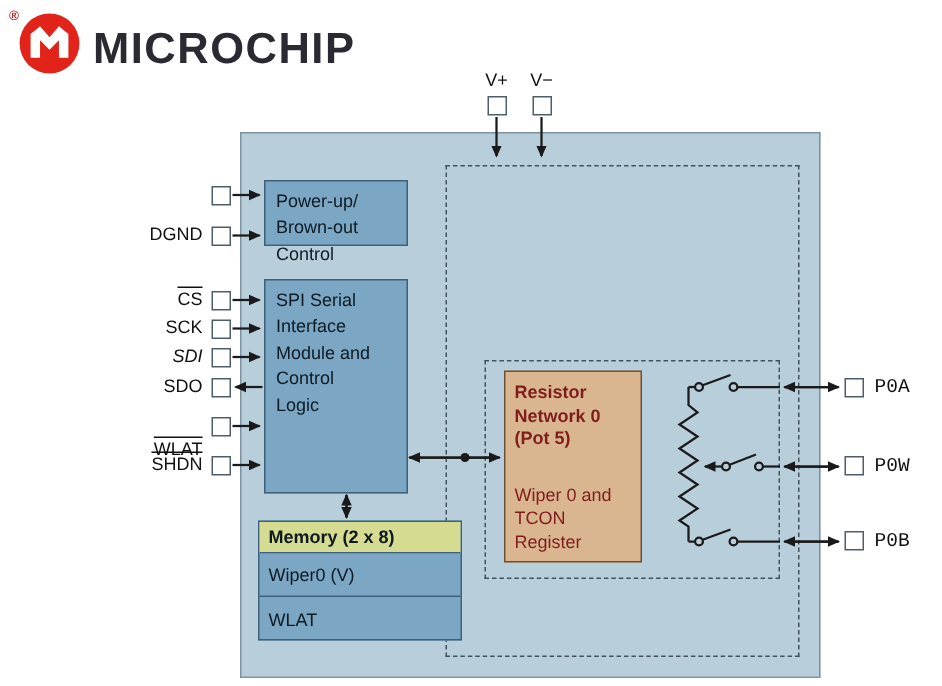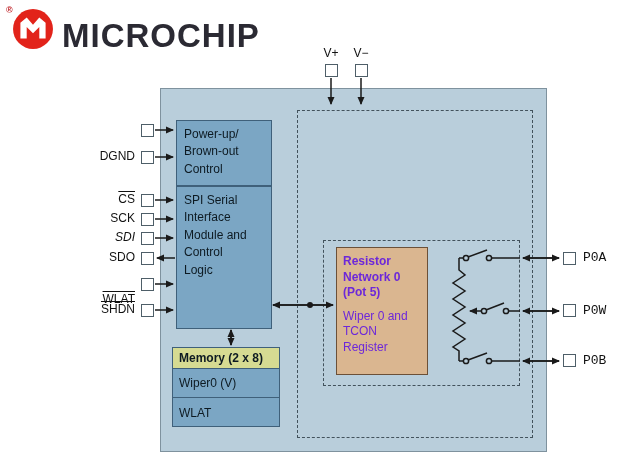--- a/index.html
+++ b/index.html
@@ -3,47 +3,47 @@
 <meta charset="utf-8">
 <style>
   html,body{margin:0;padding:0;background:#fff;}
   #stage{position:relative;width:628px;height:457px;background:#ffffff;overflow:hidden;
          font-family:"Liberation Sans",sans-serif;color:#111;}
   .abs{position:absolute;}
 
   
   #logo-reg{left:6px;top:5px;font-size:9px;color:#c1272d;font-weight:bold;}
   #logo-mark{left:12px;top:8px;width:42px;height:42px;}
-  #logo-text{left:62px;top:17px;font-size:33px;font-weight:bold;letter-spacing:1px;color:#2b2a33;}
+  #logo-text{left:62px;top:17px;font-size:29px;font-weight:bold;letter-spacing:1px;color:#2b2a33;}
 
   
   #outer-box{left:160px;top:88px;width:387px;height:364px;background:#b9cedb;
              border:1.5px solid #7f929e;box-sizing:border-box;}
   .dashed{border:1.5px dashed #42525c;box-sizing:border-box;background:transparent;}
   #dashed-outer{left:297px;top:110px;width:236px;height:328px;}
   #dashed-inner{left:323px;top:240px;width:197px;height:146px;}
 
   
   .block{background:#7ba6c4;border:1.5px solid #3f607a;box-sizing:border-box;
          font-size:12px;line-height:1.45;color:#0d1a22;padding:5px 7px;}
-  #power-block{left:176px;top:120px;width:96px;height:66px;}
+  #power-block{left:176px;top:120px;width:96px;height:44px;}
   #spi-block{left:176px;top:186px;width:96px;height:143px;}
 
-  #memory-block{left:172px;top:347px;width:108px;height:80px;border:1.5px solid #3f607a;
+  #memory-block{left:172px;top:347px;width:136px;height:80px;border:1.5px solid #3f607a;
                 box-sizing:border-box;background:#7ba6c4;font-size:12px;color:#0d1a22;}
   #memory-header{height:21px;background:#d6db92;border-bottom:1.5px solid #3f607a;
                  box-sizing:border-box;font-weight:bold;display:flex;align-items:center;padding-left:6px;}
   .memory-row{height:29px;display:flex;align-items:center;padding-left:6px;box-sizing:border-box;}
   #memory-row-0{border-bottom:1.5px solid #3f607a;}
 
   #resistor-block{left:336px;top:247px;width:92px;height:128px;background:#dab690;
                   border:1.5px solid #6b5038;box-sizing:border-box;font-size:12px;
-                  line-height:1.3;color:#6d28d9;padding:6px;}
+                  line-height:1.3;color:#7f1d1d;padding:6px;}
   #resistor-title,#resistor-subtitle{font-weight:bold;}
-  #resistor-body{margin-top:8px;}
+  #resistor-body{margin-top:22px;}
 
   
   .pin-square{width:13px;height:13px;background:#ffffff;border:1.5px solid #4e5e68;
               box-sizing:border-box;}
   .pin-label{font-size:12px;color:#111;white-space:nowrap;}
   .left-label{left:55px;width:80px;text-align:right;}
   .right-label{left:583px;font-size:13px;font-family:Liberation Mono, monospace;}
   .ov{text-decoration:overline;}
   sub{font-size:9px;}
 

